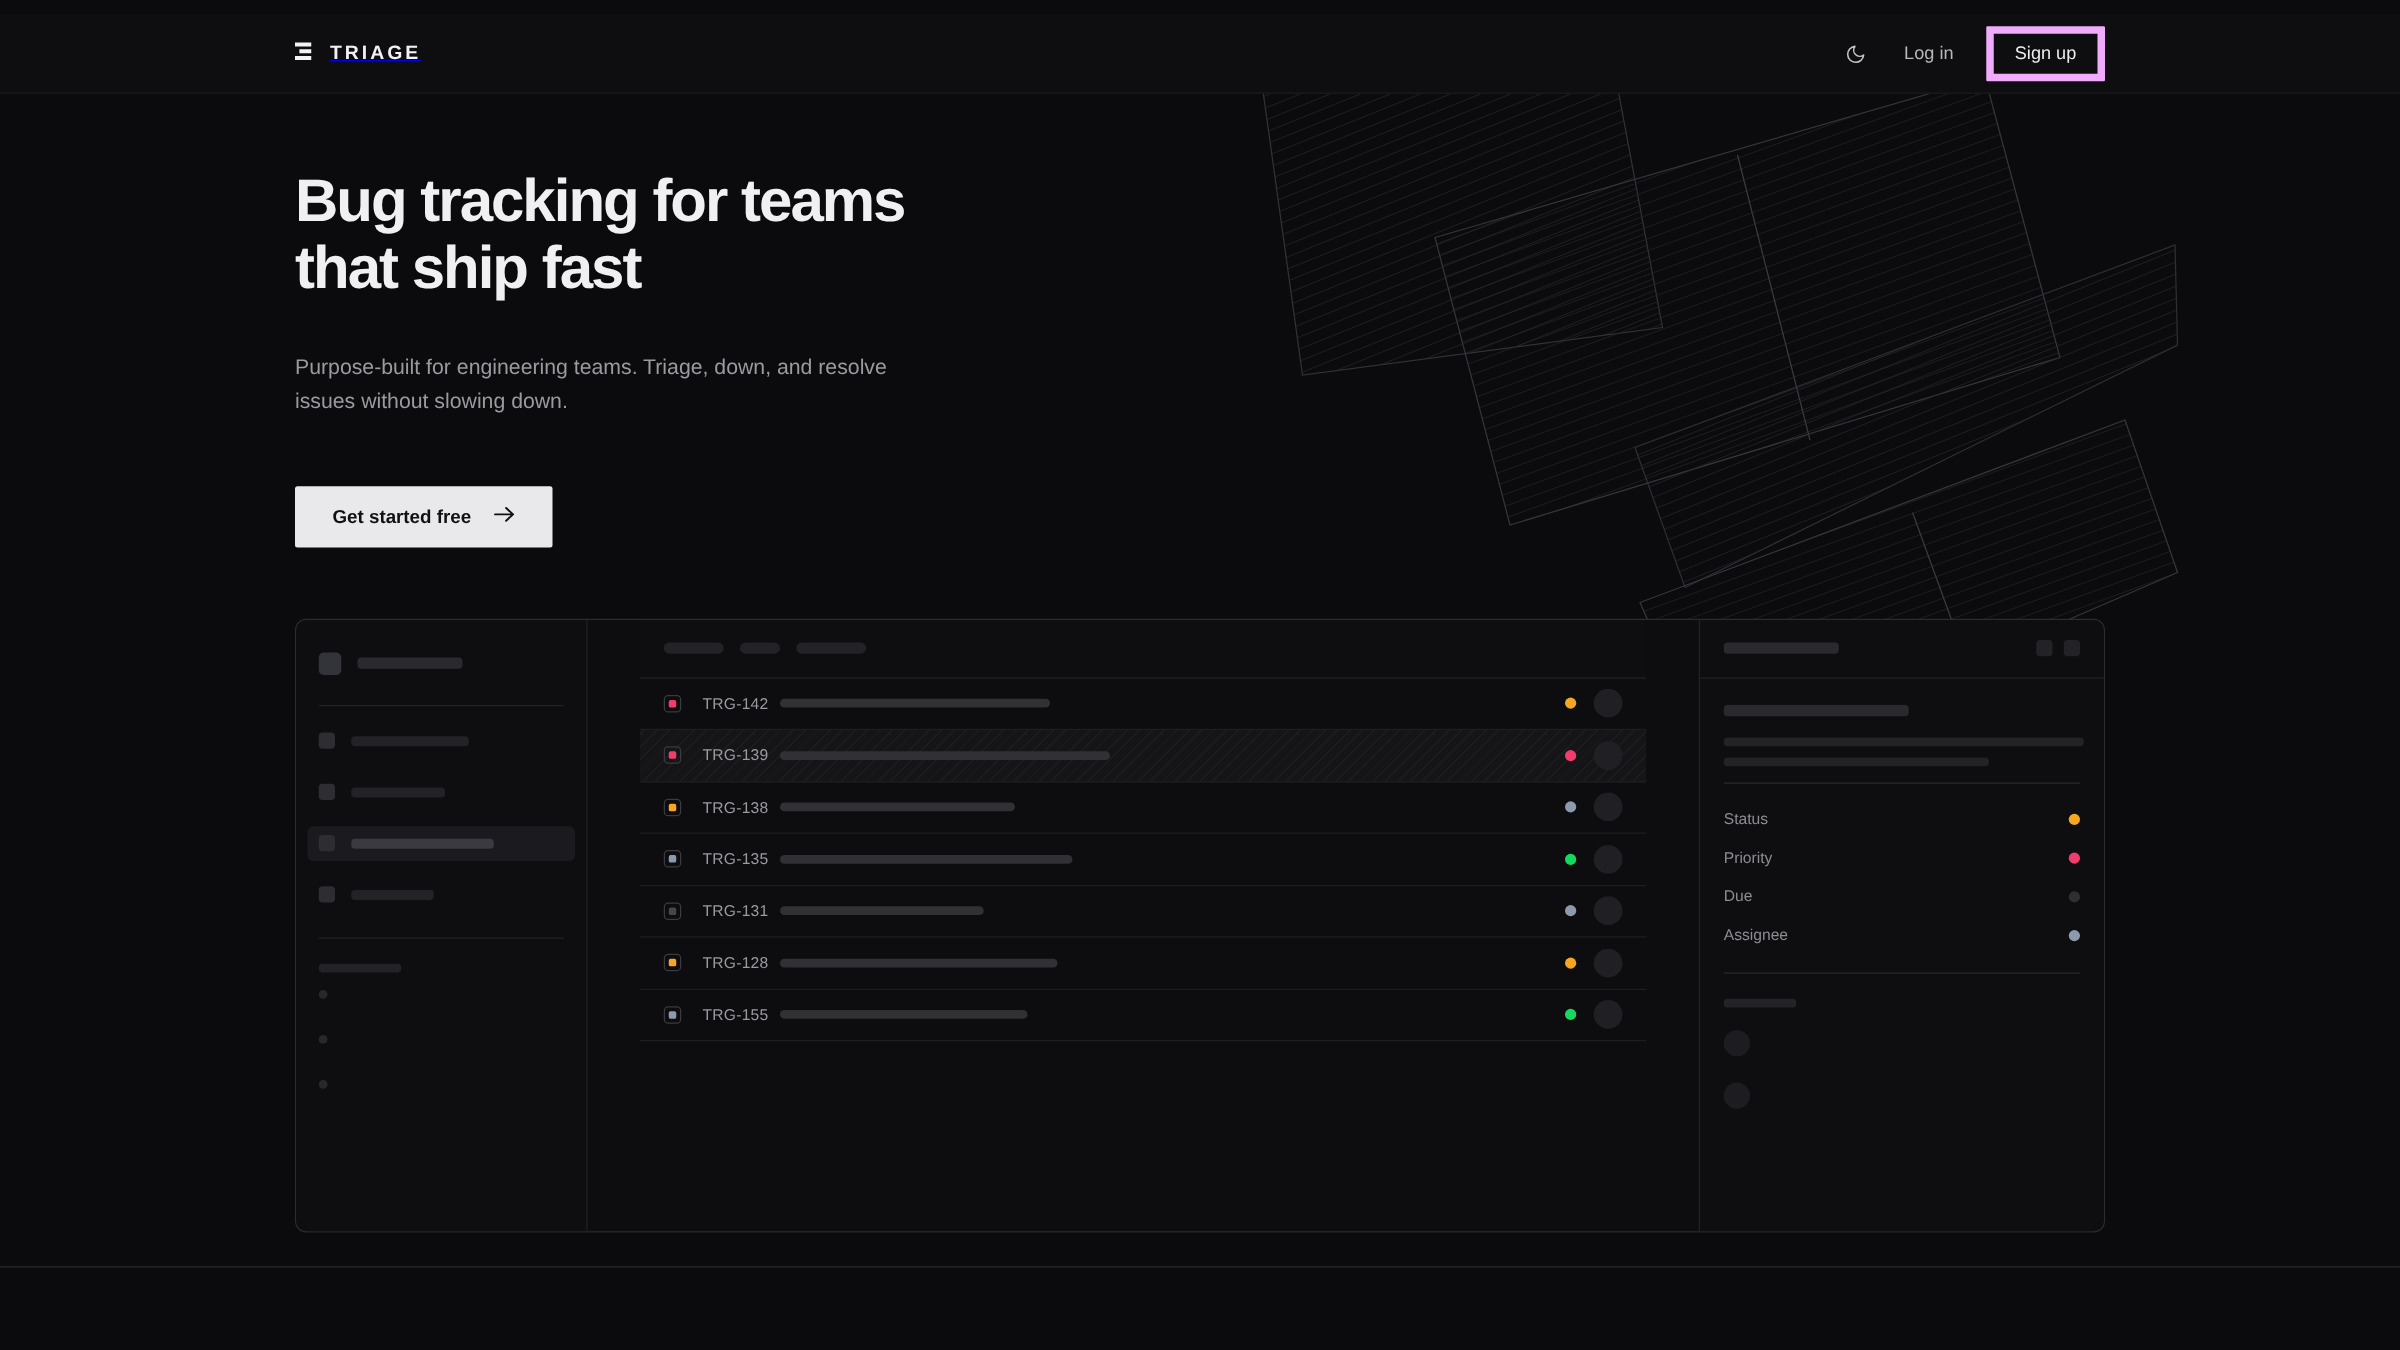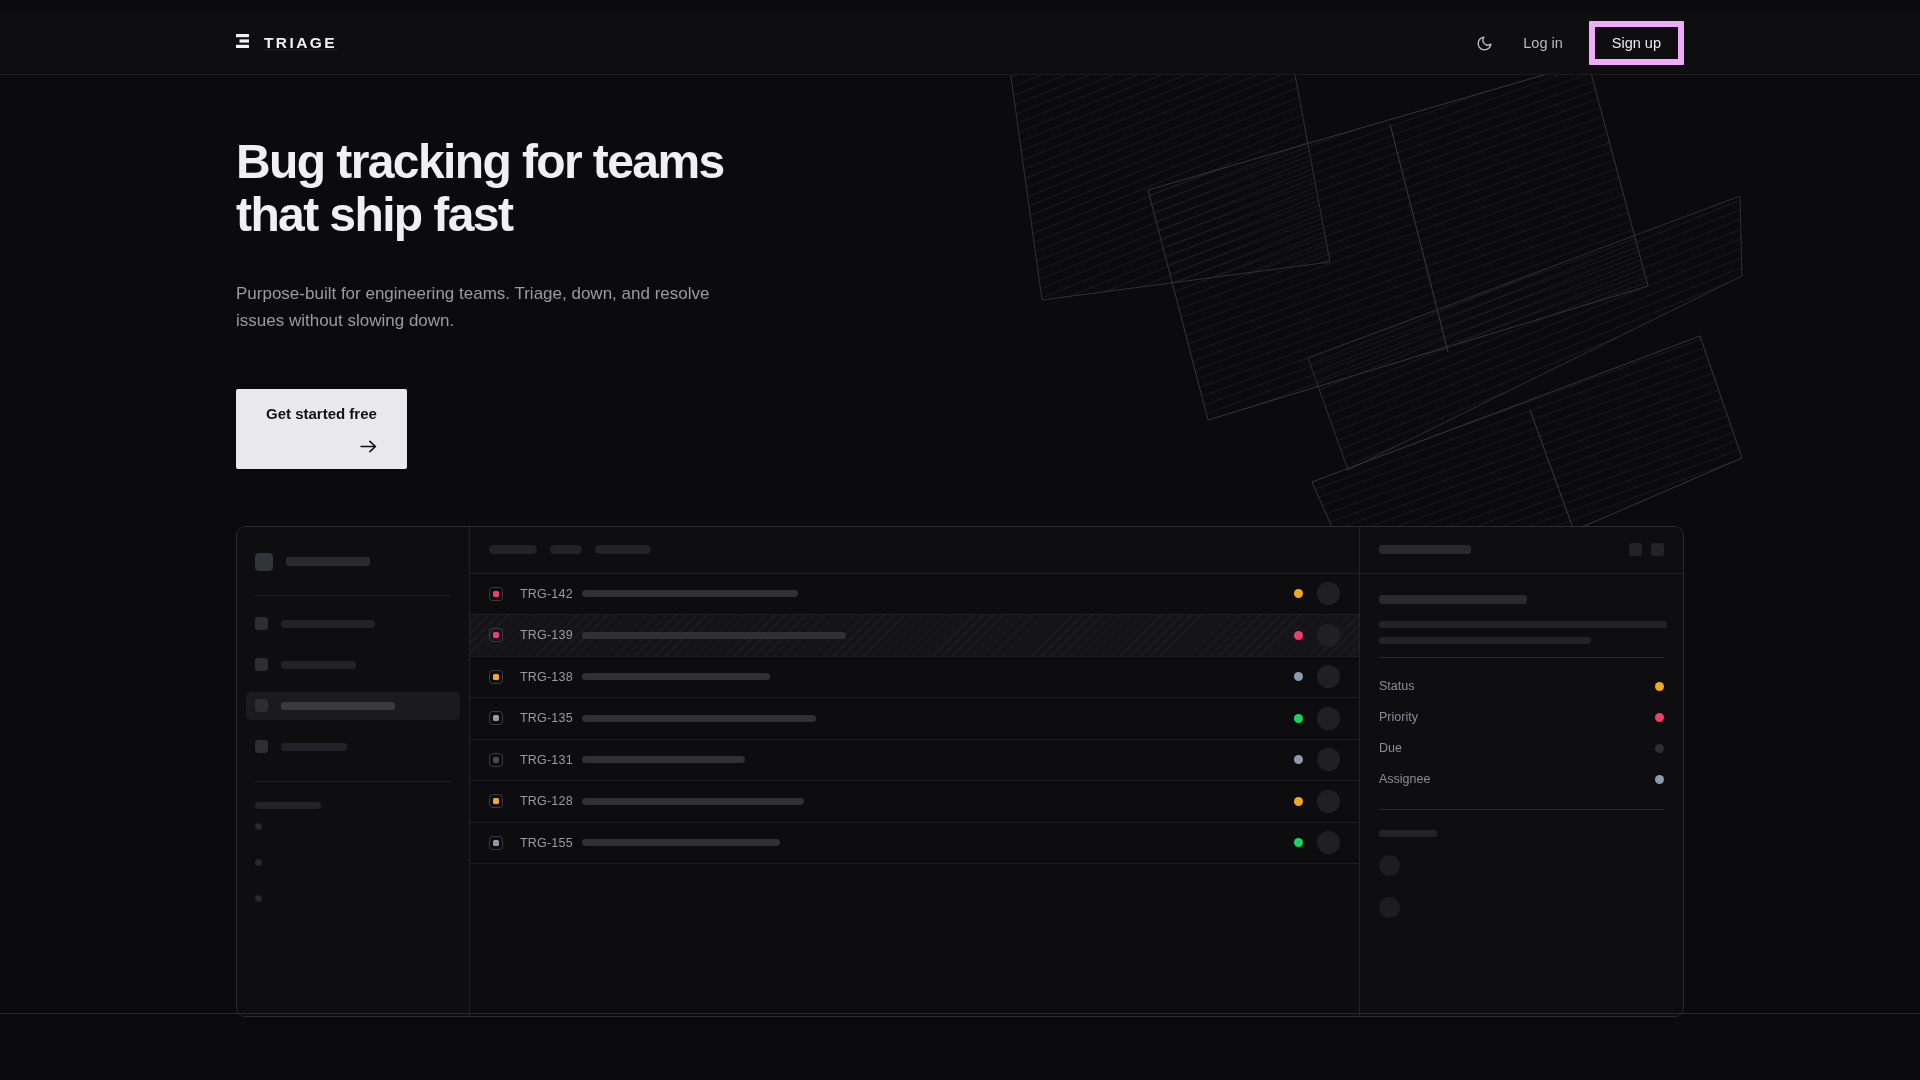--- a/index.html
+++ b/index.html
@@ -53,38 +53,39 @@
   .hero h1 {
     font-size:48px; line-height:1.11; font-weight:700;
     letter-spacing:-1.6px; color:#f0f0f2; max-width:760px;
   }
   .hero p {
     margin-top:38px; font-size:17px; line-height:1.62;
     color:#9a9aa1; max-width:500px;
   }
   .cta {
     margin-top:54px;
-    display:inline-flex; align-items:flex-end; gap:18px;
+    display:inline-flex; align-items:flex-start; gap:18px;
     background:#e9e9eb; color:#111114;
     border:none; cursor:pointer;
     font-family:inherit; font-size:15px; font-weight:700;
-    padding:16px 30px; border-radius:2px;flex-direction:column;
+    padding:16px 30px; border-radius:2px;
   }
   .cta svg { display:block; }
 
   
   .mockup-wrap { position:relative; z-index:2; padding:0 236px; margin-top:57px; }
   .mockup {
     position:relative;
     height:491px;
     border:1px solid #2b2b30;
     border-radius:9px;
     display:flex;
     overflow:hidden;
     background:#0d0d0f;
+    gap:42px;
   }
 
   
   .sk { background:#2a2a2e; border-radius:3px; display:block; }
   .sk-dim { background:#232327; }
   .sk-bright { background:#3a3a40; }
 
   
   .mk-sidebar {
     width:233px; flex:0 0 233px;

